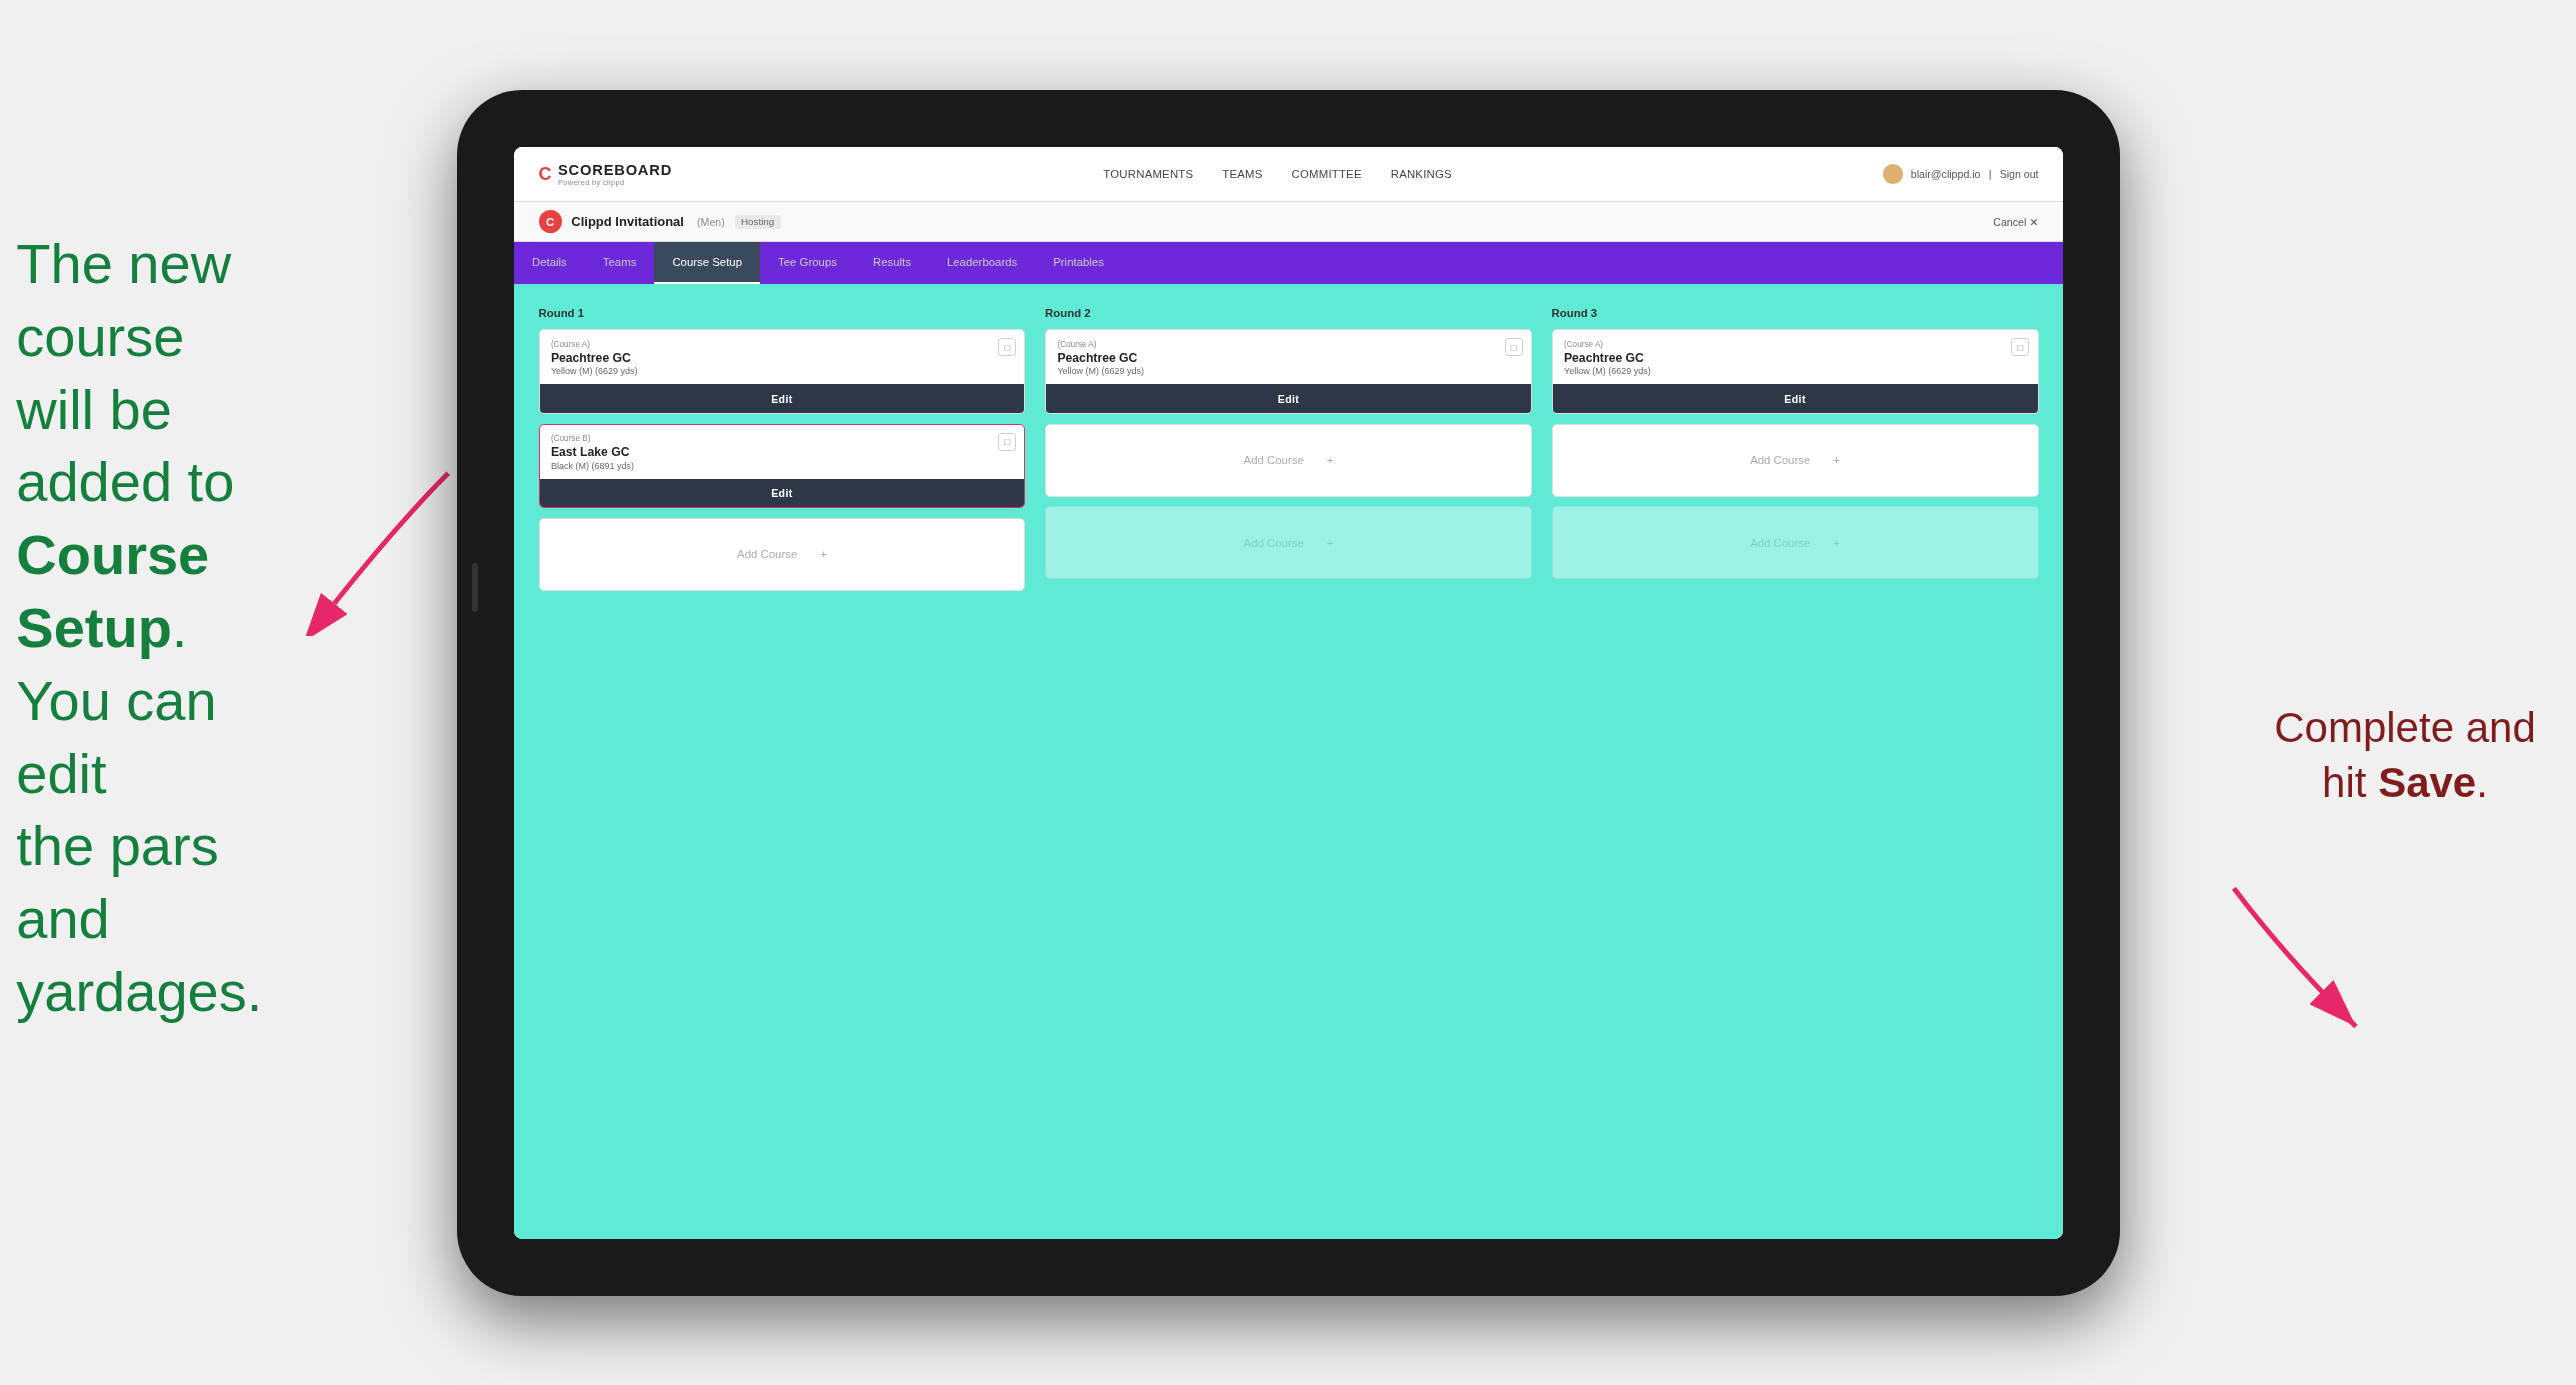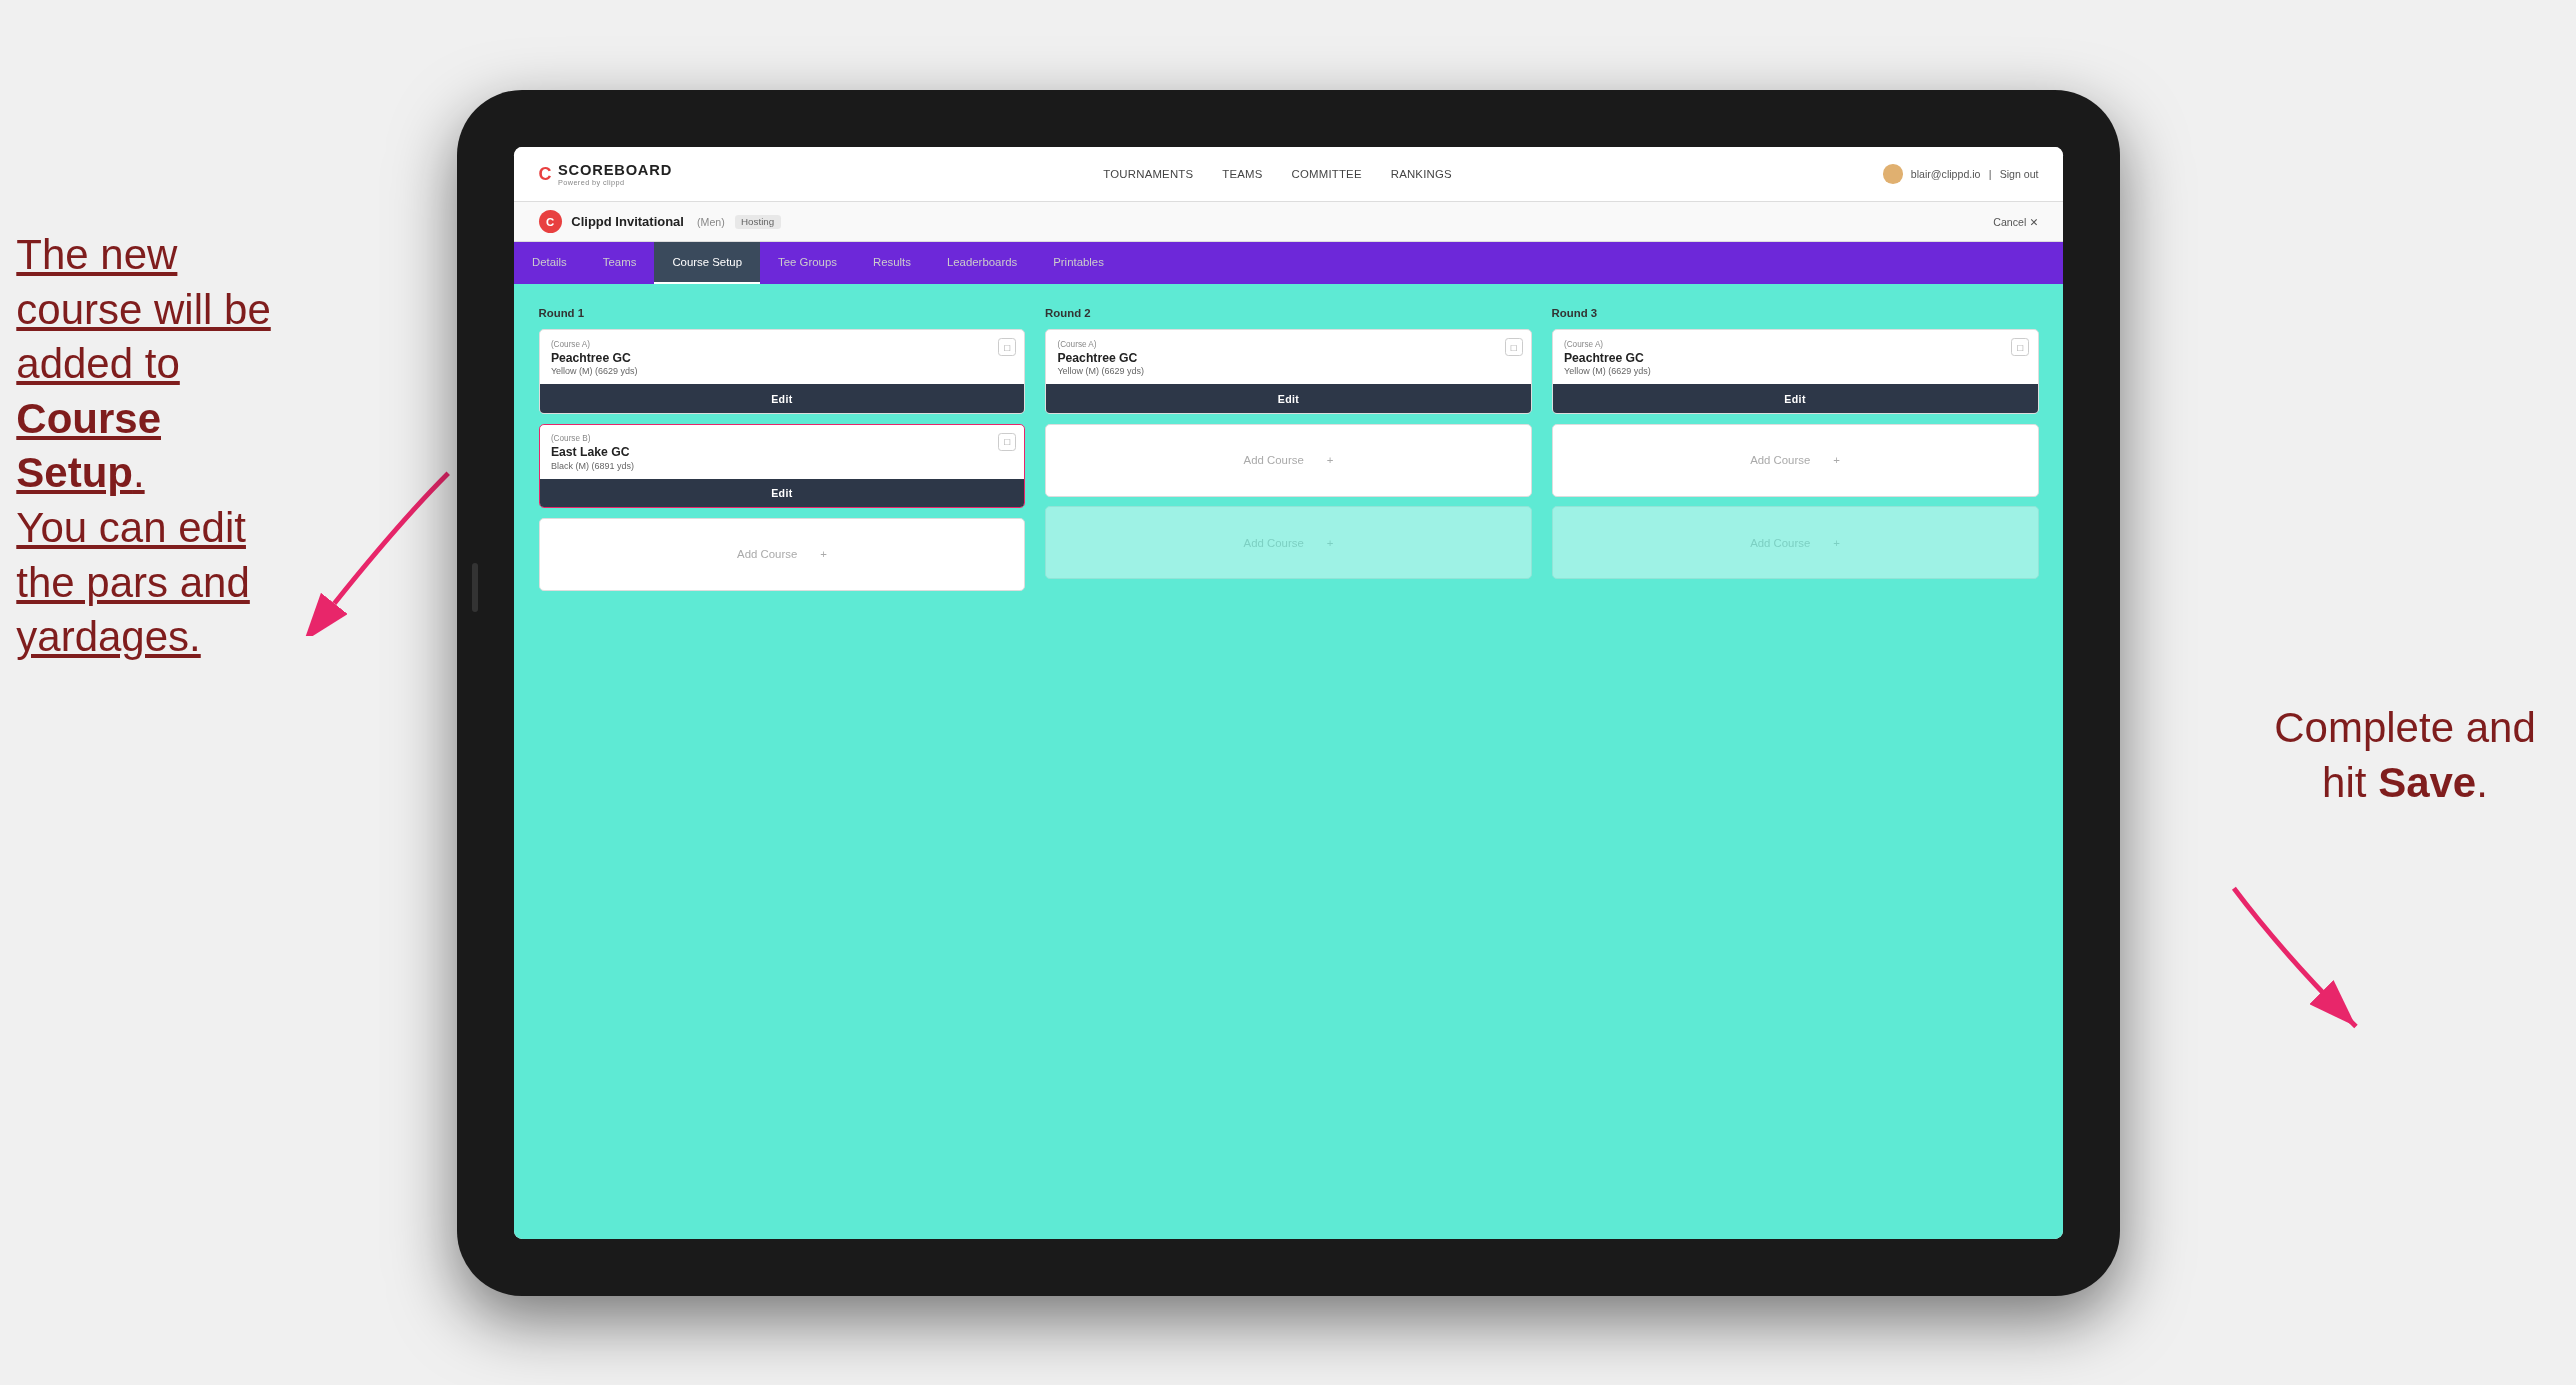--- a/index.html
+++ b/index.html
@@ -11,24 +11,23 @@
       position: relative;
       overflow: hidden;
     }
 
     
     .annotation-left {
       position: absolute;
       left: 16.3px;
       top: 228px;
       width: 261px;
-      font-size: 42px;
+      font-size: 56px;
       line-height: 1.3;
-      color: #7f1d1d;
-      text-decoration: underline;
+      color: #15803d;
     }
     .annotation-left strong { font-weight: 900; }
 
     
     .annotation-right {
       position: absolute;
       right: 24.5px;
       top: 701px;
       width: 293px;
       font-size: 42px;

